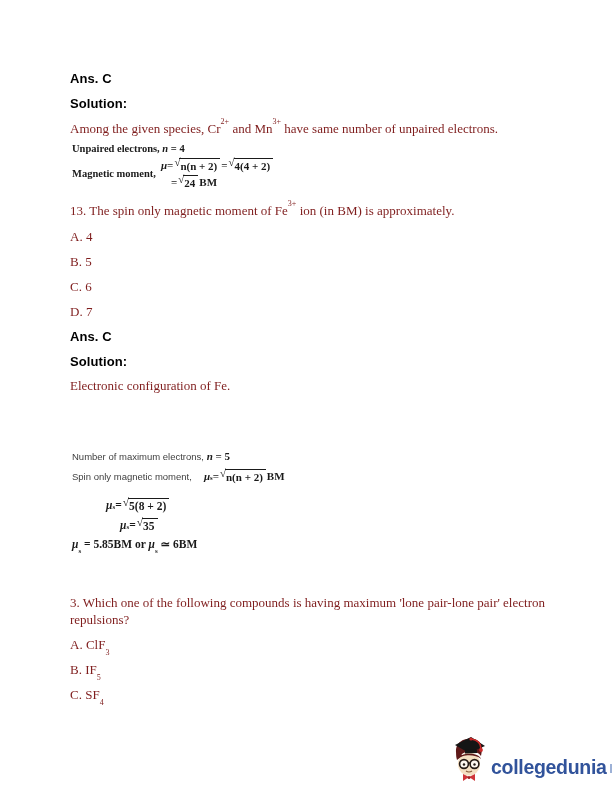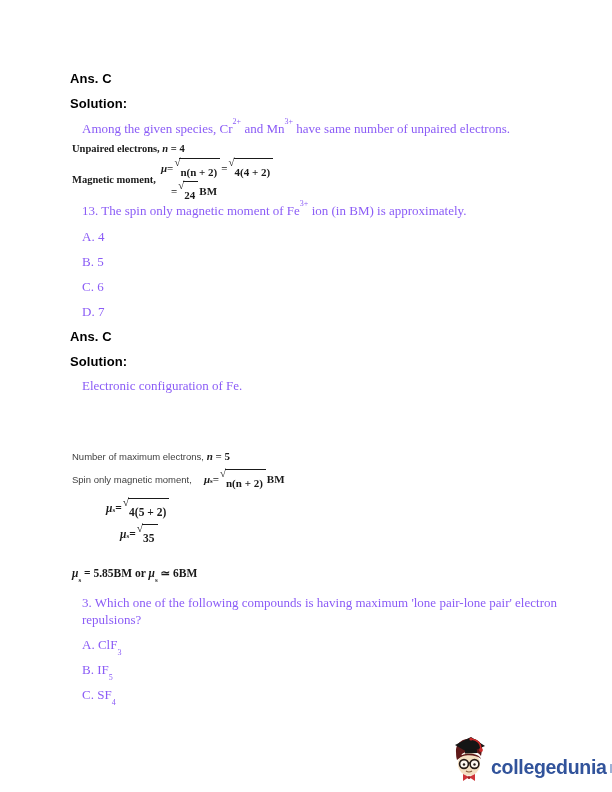--- a/index.html
+++ b/index.html
@@ -7,30 +7,30 @@
     position:relative; width:612px; height:792px; background:#ffffff;
     font-family:"Liberation Serif", serif; color:#222; overflow:hidden;
   }
   
   .hd {
     position:absolute; left:70px;
     font-family:"Liberation Sans", sans-serif; font-weight:700;
     font-size:13px; color:#000; letter-spacing:0.1px;
   }
   
-  .txt { position:absolute; left:82px; font-size:13px; color:#8b5cf6; }
+  .txt { position:absolute; left:70px; font-size:13px; color:#7f1d1d; }
   .wrap { width:502px; line-height:17px; }
   sup.s { font-size:0.62em; position:relative; top:-0.5em; line-height:0; }
   sub.s { font-size:0.62em; position:relative; bottom:-0.25em; line-height:0; }
   .it { font-style:italic; }
   
   .math { font-family:"Liberation Serif", serif; font-weight:700; color:#1a1a1a; }
   .sqrt { display:inline-flex; align-items:flex-start; white-space:nowrap; margin:0 1px; }
   .sqrt .rsym { font-weight:700; line-height:1; transform:translateY(-1px); }
-  .sqrt .cand { border-top:1.3px solid #1a1a1a; padding:7px 3px 0 1px; margin-left:-1px; line-height:1.1; }
+  .sqrt .cand { border-top:1.3px solid #1a1a1a; padding:1px 3px 0 1px; margin-left:-1px; line-height:1.1; }
   
   .slab { font-family:"Liberation Sans", sans-serif; font-weight:400; font-size:9.5px; color:#3f3f3f; }
   .f-block { position:absolute; left:72px; }
   .frow { display:flex; align-items:center; gap:5px; }
   .logo { position:absolute; left:452px; top:736px; display:flex; align-items:center; }
   .logo-text {
     font-family:"Liberation Sans", sans-serif; font-weight:700; font-size:19.5px;
     color:#31539b; letter-spacing:-0.3px; margin-left:3px; margin-top:14px;text-align:center;
   }
   .logo-mark { width:2px; height:9px; background:#9db1d6; margin:16px 0 0 3px; }
@@ -106,33 +106,33 @@
     </div>
   </div>
 
   <div class="f-block math" style="top:498px; font-size:11.5px;">
     <div class="frow" style="gap:0; margin-left:34px;">
       <span class="it">μ</span>
         <sub class="s">s</sub>
         <span> = </span>
       <span class="sqrt">
           <span class="rsym">√</span>
-          <span class="cand">4(5 + 2)</span>
+          <span class="cand">5(8 + 2)</span>
         </span>
     </div>
     <div class="frow" style="gap:0; margin:5px 0 0 48px;">
       <span class="it">μ</span>
         <sub class="s">s</sub>
         <span> = </span>
       <span class="sqrt">
           <span class="rsym">√</span>
           <span class="cand">35</span>
         </span>
     </div>
-    <div style="margin-top:22px;">
+    <div style="margin-top:5px;">
       <span class="it">μ</span><sub class="s">s</sub><span> = 5.85BM or </span><span class="it">μ</span><sub class="s">s</sub><span> ≃ 6BM</span>
     </div>
   </div>
 
   <div class="txt wrap" style="top:594px">3. Which one of the following compounds is having maximum 'lone pair-lone pair' electron repulsions?</div>
 
   <div class="txt" style="top:637px"><span>A. ClF</span><sub class="s">3</sub></div>
   <div class="txt" style="top:662px"><span>B. IF</span><sub class="s">5</sub></div>
   <div class="txt" style="top:687px"><span>C. SF</span><sub class="s">4</sub></div>
 

